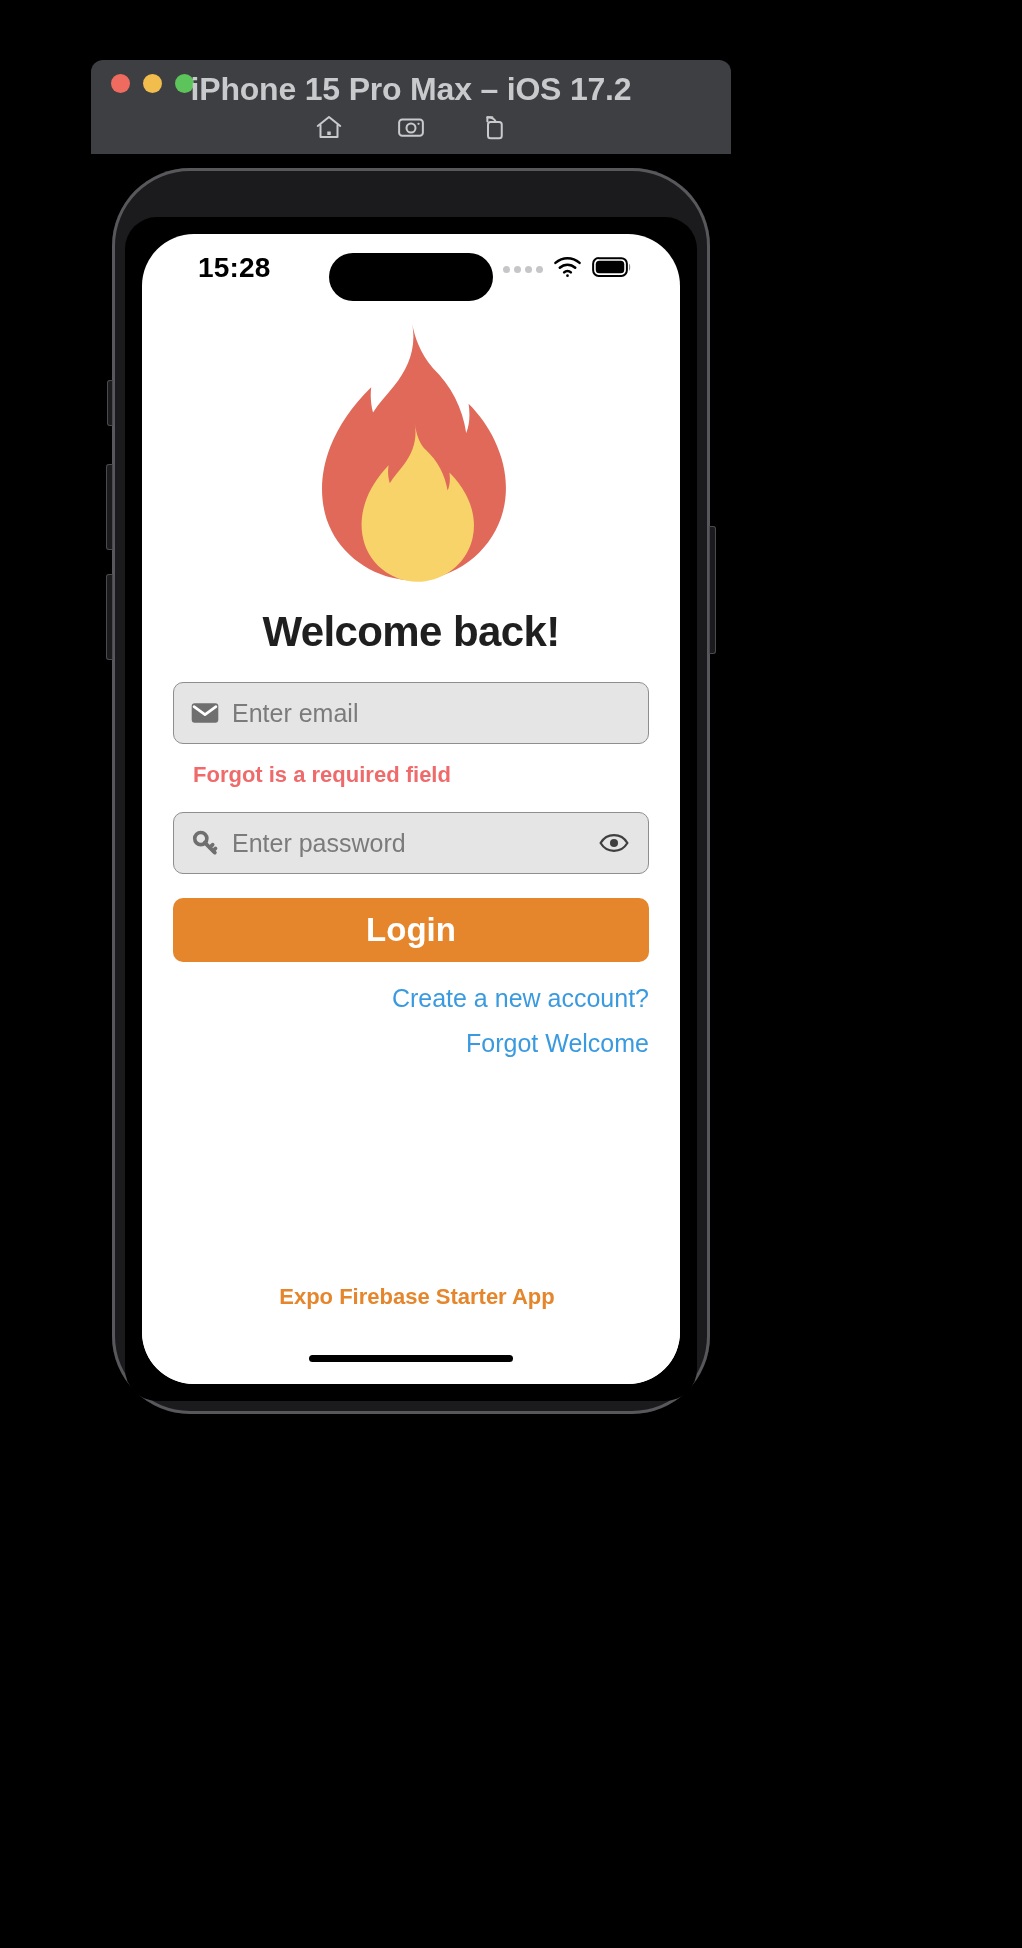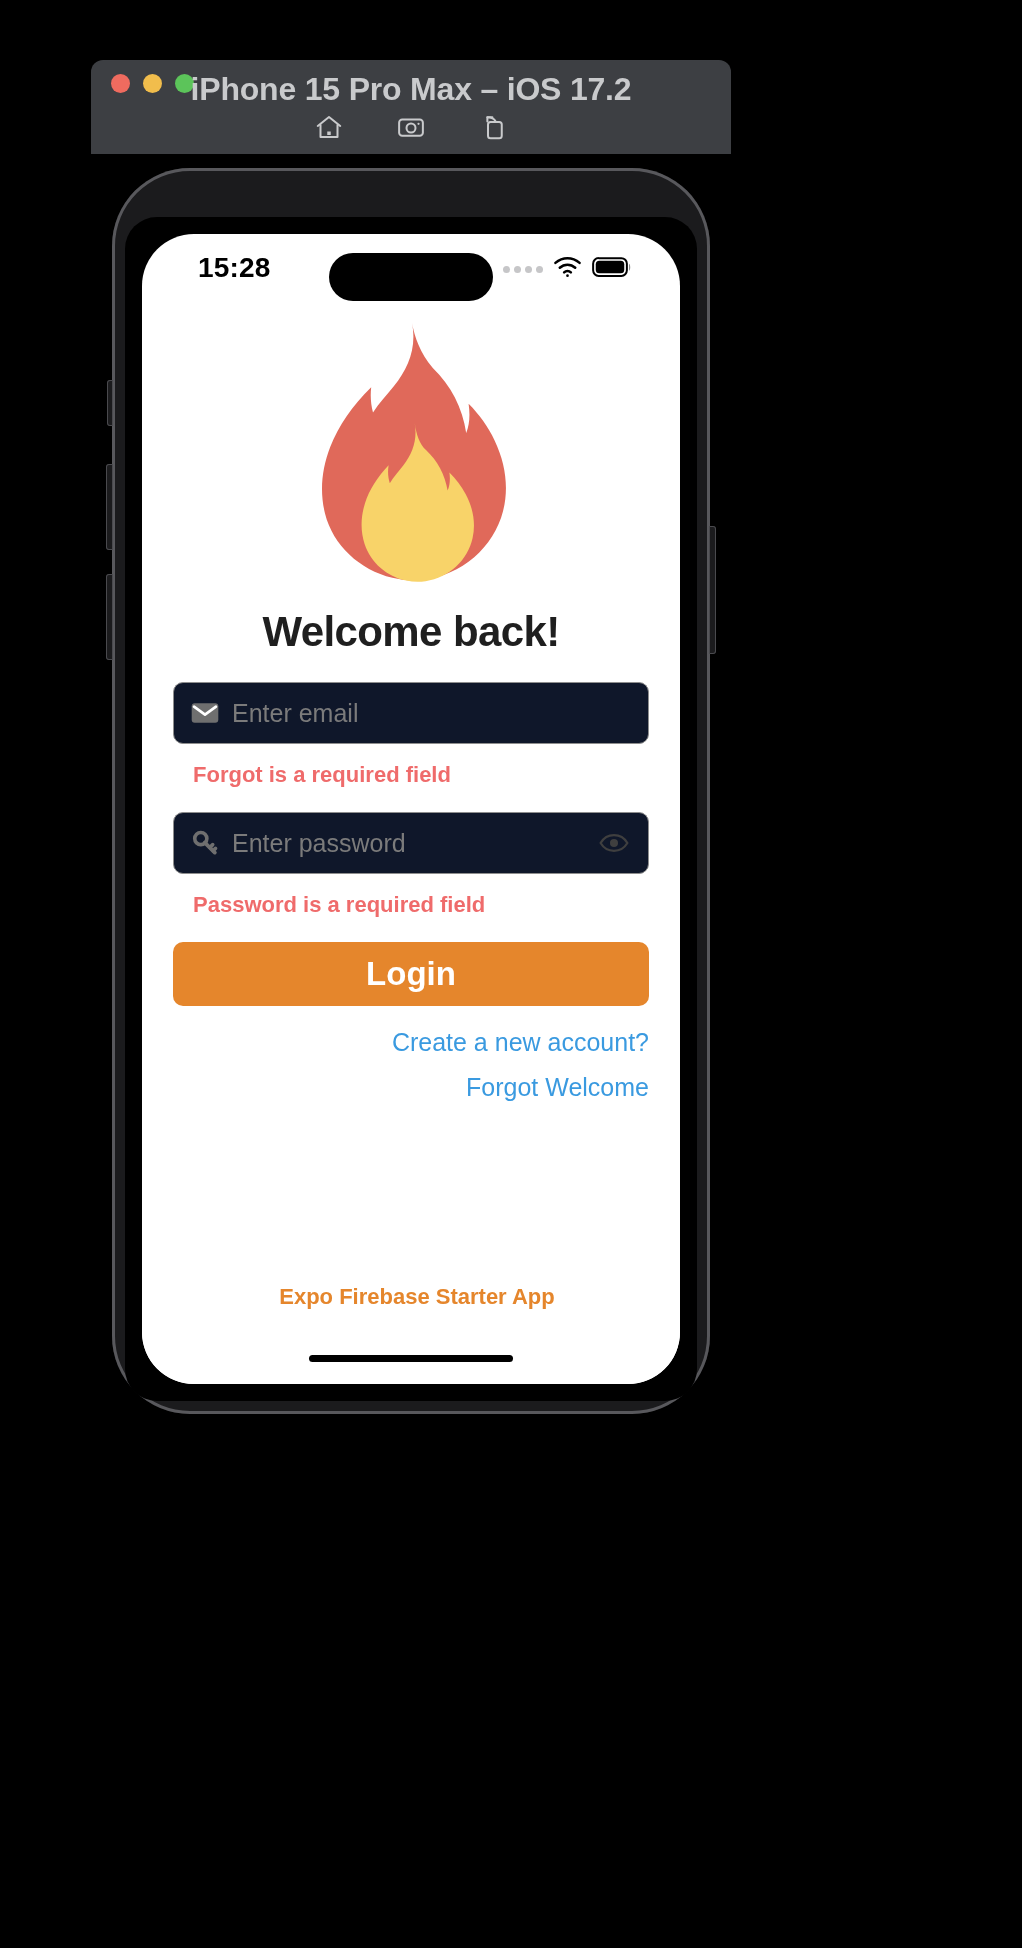--- a/index.html
+++ b/index.html
@@ -91,21 +91,21 @@
     margin-top: 14px; letter-spacing: -0.6px;
   }
 
   .form { padding: 0 31px; margin-top: 26px; }
 
   .field {
     position: relative;
     height: 62px;
     border: 1px solid #8e8e8e;
     border-radius: 10px;
-    background: #0f172a;
+    background: #e5e5e5;
     display: flex; align-items: center;
     padding: 0 16px;
   }
   .field .fi-icon { width: 30px; display: flex; align-items: center; justify-content: center; }
   .field .fi-text {
     margin-left: 12px;
     font-size: 25px; color: #7b7b7b;
   }
   .field .fi-eye {
     position: absolute; right: 18px; top: 50%; transform: translateY(-50%);
@@ -262,21 +262,20 @@
                 </svg>
               </span>
               <span class="fi-text" title="Enter password">Enter password</span>
               <span class="fi-eye">
                 <svg width="30" height="24" viewBox="0 0 26 18" fill="none" stroke="#3f3f3f" stroke-width="1.9">
                   <path d="M1.4 9C4 4.6 8.3 2.2 13 2.2S22 4.6 24.6 9C22 13.4 17.7 15.8 13 15.8S4 13.4 1.4 9z"></path>
                   <circle cx="13" cy="9" r="3.5" fill="#3f3f3f" stroke="none"></circle>
                 </svg>
               </span>
             </div>
-            <div class="err">Password is a required field</div>
 
             <button class="login-btn">Login</button>
 
             <span class="link">Create a new account?</span>
             <span class="link second">Forgot Welcome</span>
           </div>
 
           <div class="footer">Expo Firebase Starter App</div>
           <div class="home-indicator"></div>
         </div>

